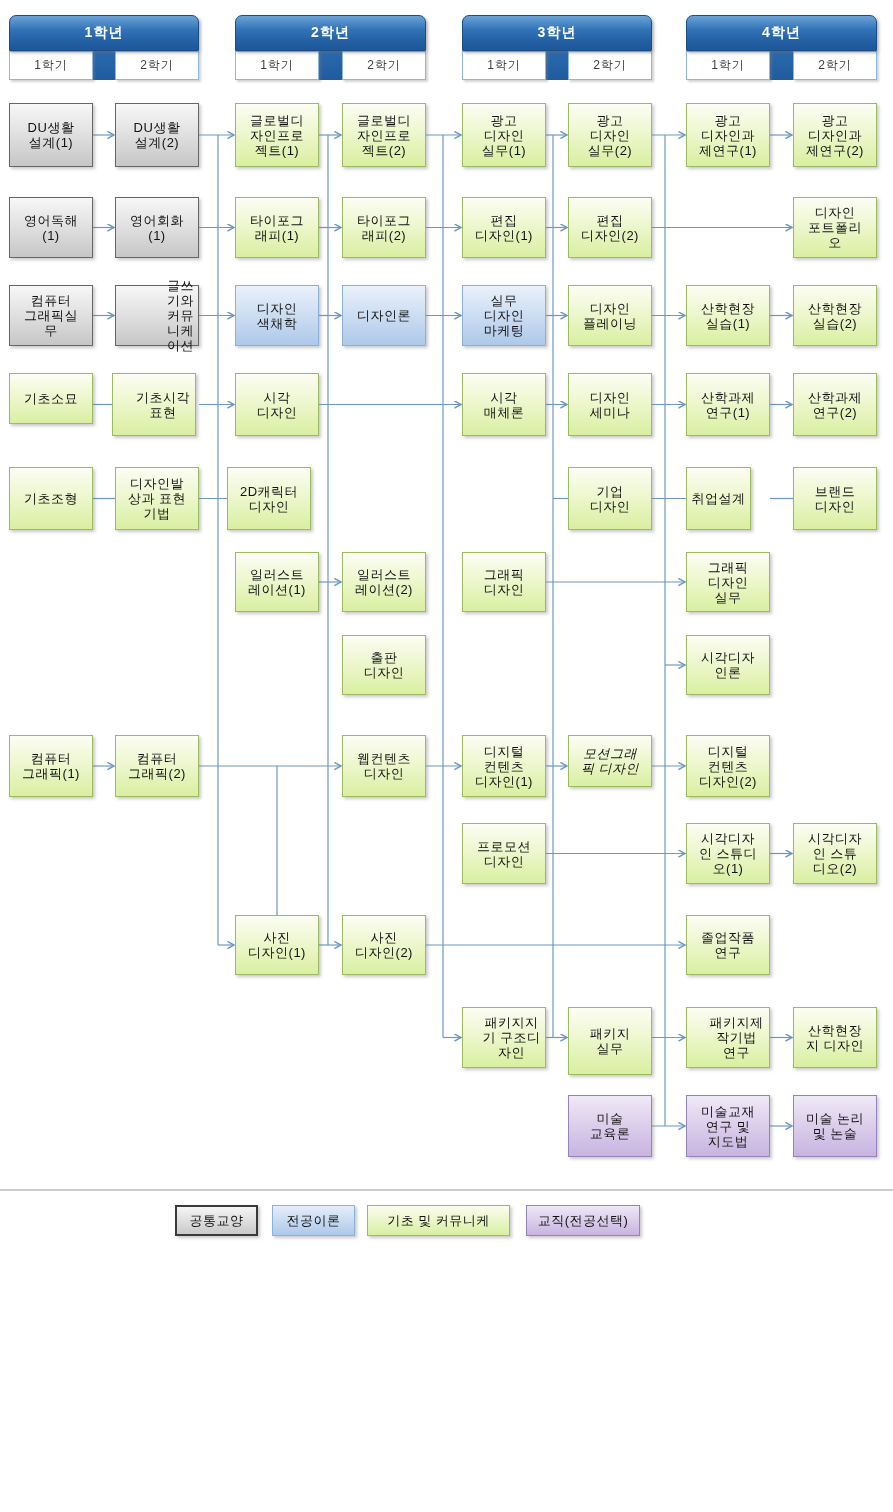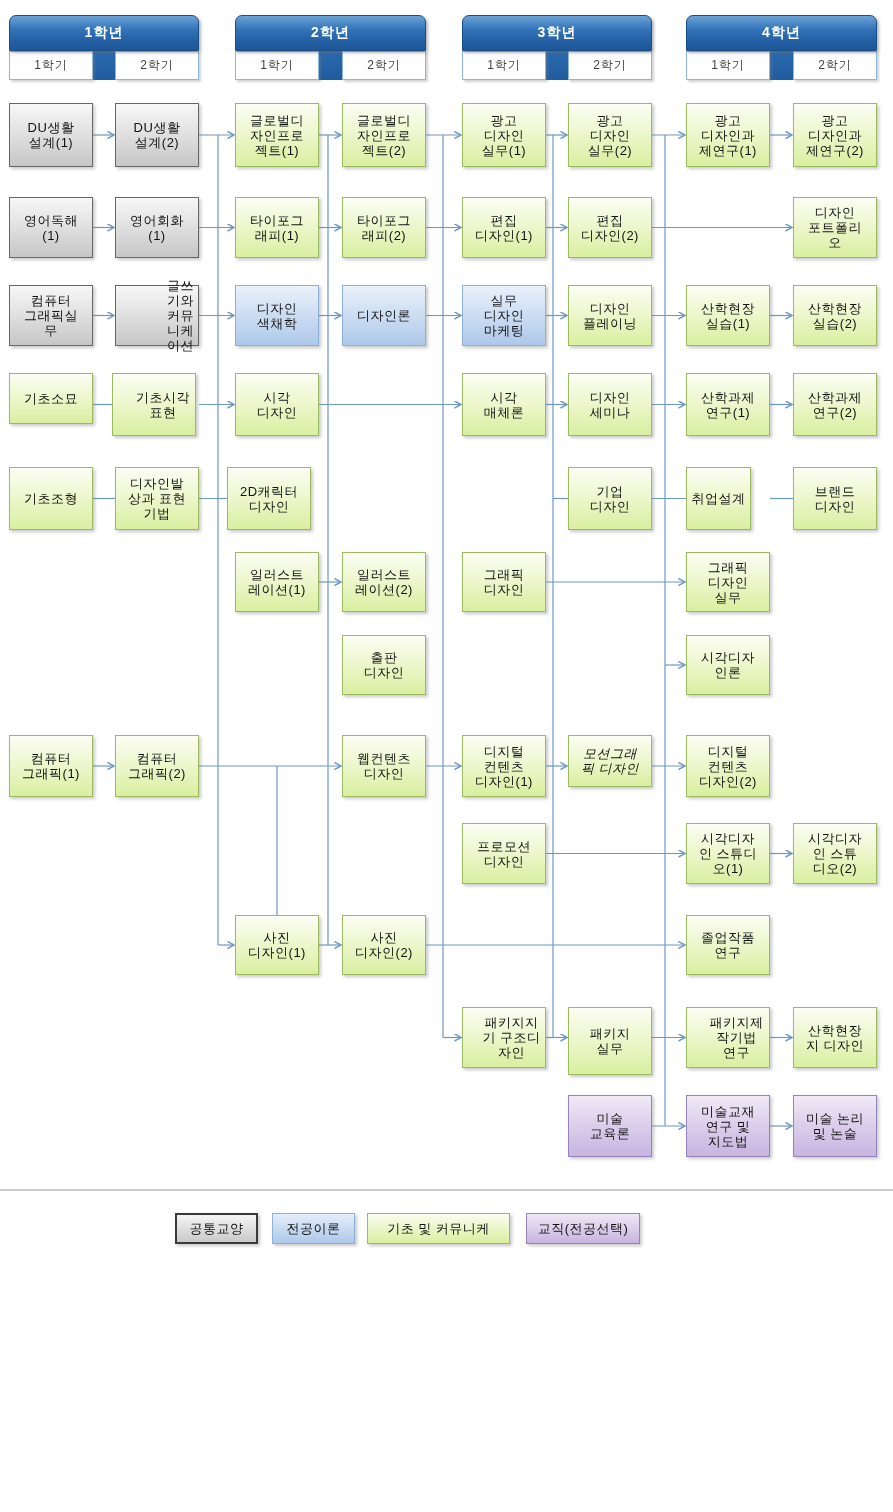--- a/index.html
+++ b/index.html
@@ -23,21 +23,21 @@
     box-shadow:2px 2px 3px rgba(120,120,120,.4);z-index:2;}
   .box.common{background:linear-gradient(#f7f7f7 0%,#e2e2e2 45%,#c6c6c6 100%);border-color:#666;}
   .box.major{background:linear-gradient(#fcfdf4 0%,#eef7cf 45%,#d9efa0 100%);border-color:#9cbb60;}
   .box.theory{background:linear-gradient(#eaf1fa 0%,#cfdff3 45%,#aec8e9 100%);border-color:#8cb0d8;}
   .box.teaching{background:linear-gradient(#f0eaf7 0%,#ddd0ec 45%,#c7b4e0 100%);border-color:#9583bb;}
 
   .divider{position:absolute;left:0;width:893px;height:2px;background:#cccccc;}
 
   .legend-item{position:absolute;box-sizing:border-box;display:flex;align-items:center;justify-content:center;
     font-size:13px;color:#111;border:1px solid;letter-spacing:0.5px;
-    box-shadow:2px 2px 3px rgba(120,120,120,.4);margin-top:8px;}
+    box-shadow:2px 2px 3px rgba(120,120,120,.4);}
   .legend-item.common{background:linear-gradient(#f5f5f5,#c9c9c9);border-color:#3a3a3a;border-width:2px;}
   .legend-item.theory{background:linear-gradient(#e5eefa,#aec8e9);border-color:#8cb0d8;}
   .legend-item.major{background:linear-gradient(#fbfdf0,#d9efa0);border-color:#9cbb60;}
   .legend-item.teaching{background:linear-gradient(#efe8f6,#c7b4e0);border-color:#9583bb;}
 </style>
 </head>
 <body>
 
 <div id="canvas">
   <svg id="connector-layer" width="893" height="1512" xmlns="http://www.w3.org/2000/svg">

